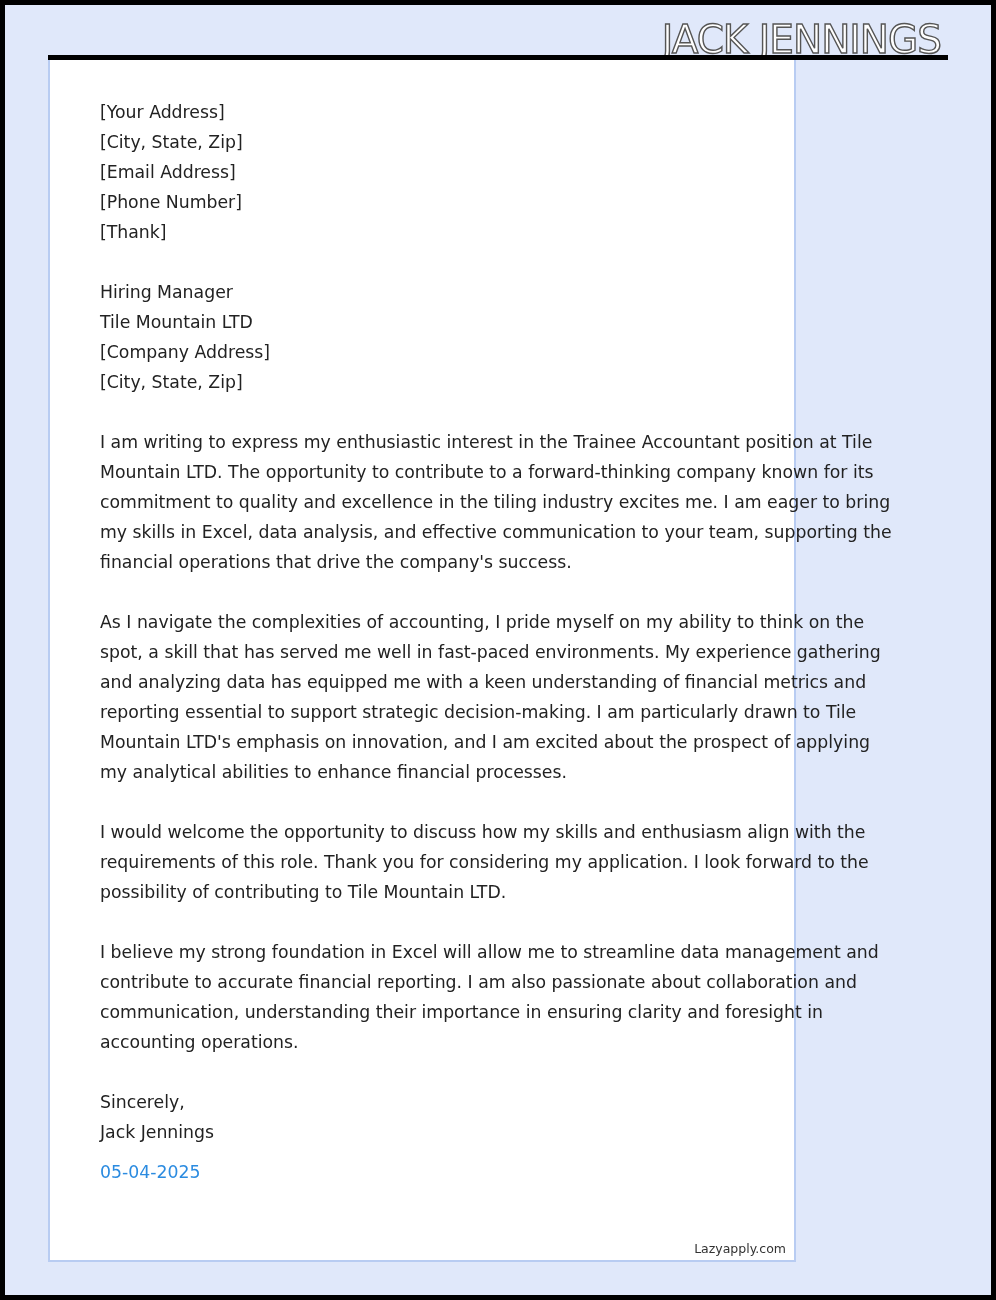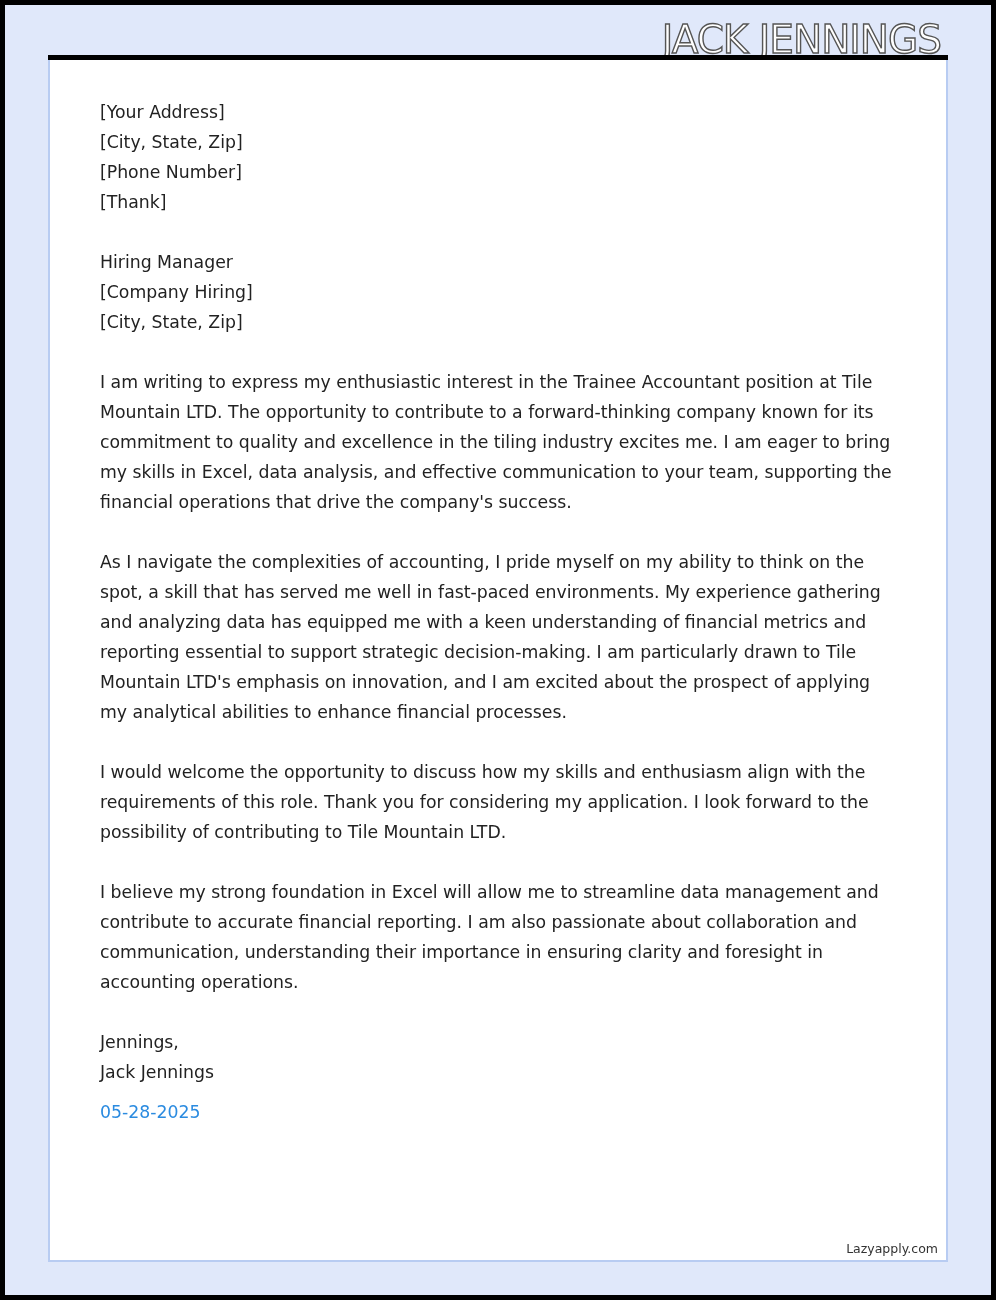--- a/index.html
+++ b/index.html
@@ -7,21 +7,21 @@
     width:996px; height:1300px; box-sizing:border-box;
     border:5px solid #000; background:#e0e8fa; position:relative; overflow:hidden;
     font-family:"DejaVu Sans", sans-serif;
   }
   .name {
     position:absolute; right:50px; top:12px;
     font-family:"DejaVu Sans", sans-serif; font-size:39px; letter-spacing:-1px;
     color:#ffffff; -webkit-text-stroke:1.4px #555; font-weight:normal; line-height:46px;
   }
   .card {
-    position:absolute; left:43px; top:50px; width:900px; height:1207px;
+    position:absolute; left:43px; top:50px; width:748px; height:1207px;
     background:#fff; border-left:2px solid #b8ccf2; border-right:2px solid #b8ccf2; border-bottom:2px solid #b8ccf2;
     box-sizing:border-box;
   }
   .topbar { position:absolute; left:0; top:0; width:900px; height:5px; background:#000; margin-left:-2px; }
   .content {
     position:absolute; left:50px; top:42px; width:800px;
     font-size:17.3px; line-height:30px; color:#222;
   }
   .content p { margin:0 0 30px 0; }
   .line { display:block; }
@@ -32,32 +32,34 @@
 <body>
 
 <div class="name">JACK JENNINGS</div>
 
 <div class="card">
   <div class="topbar"></div>
   <div class="content">
     <p>
       <span class="line">[Your Address]</span>
       <span class="line">[City, State, Zip]</span>
+      <span class="line">[Email Address]</span>
       <span class="line">[Phone Number]</span>
       <span class="line">[Thank]</span>
     </p>
     <p>
       <span class="line">Hiring Manager</span>
-      <span class="line">[Company Hiring]</span>
+      <span class="line">Tile Mountain LTD</span>
+      <span class="line">[Company Address]</span>
       <span class="line">[City, State, Zip]</span>
     </p>
     <p>I am writing to express my enthusiastic interest in the Trainee Accountant position at Tile Mountain LTD. The opportunity to contribute to a forward-thinking company known for its commitment to quality and excellence in the tiling industry excites me. I am eager to bring my skills in Excel, data analysis, and effective communication to your team, supporting the financial operations that drive the company's success.</p>
     <p>As I navigate the complexities of accounting, I pride myself on my ability to think on the spot, a skill that has served me well in fast-paced environments. My experience gathering and analyzing data has equipped me with a keen understanding of financial metrics and reporting essential to support strategic decision-making. I am particularly drawn to Tile Mountain LTD's emphasis on innovation, and I am excited about the prospect of applying my analytical abilities to enhance financial processes.</p>
     <p>I would welcome the opportunity to discuss how my skills and enthusiasm align with the requirements of this role. Thank you for considering my application. I look forward to the possibility of contributing to Tile Mountain LTD.</p>
     <p>I believe my strong foundation in Excel will allow me to streamline data management and contribute to accurate financial reporting. I am also passionate about collaboration and communication, understanding their importance in ensuring clarity and foresight in accounting operations.</p>
     <p style="margin-bottom:10px;">
-      <span class="line">Jennings,</span>
+      <span class="line">Sincerely,</span>
       <span class="line">Jack Jennings</span>
     </p>
-    <div class="date">05-28-2025</div>
+    <div class="date">05-04-2025</div>
   </div>
   <div class="footer-link">Lazyapply.com</div>
 </div>
 
 </body></html>

